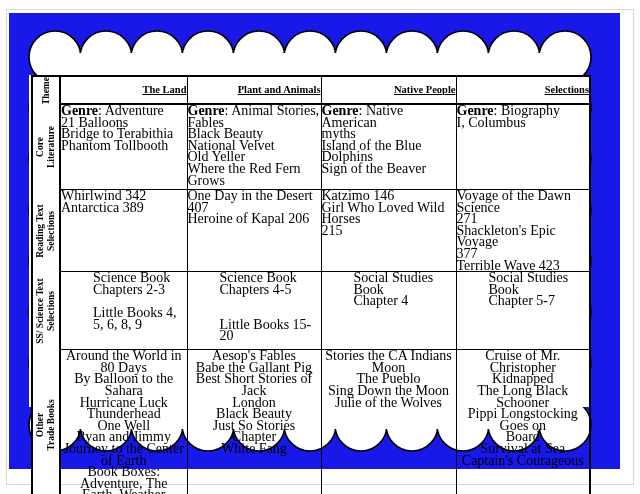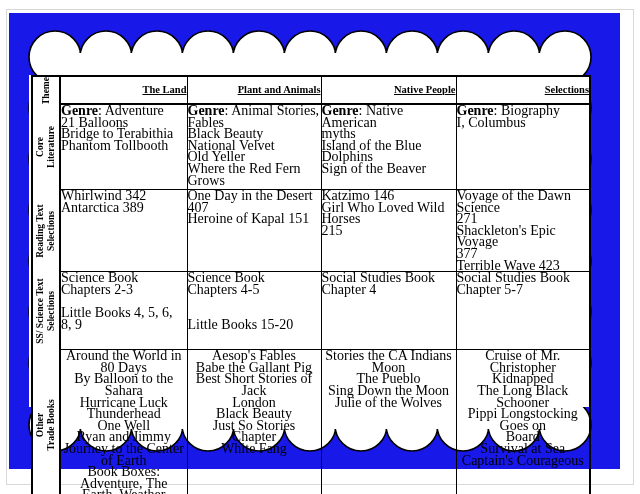--- a/index.html
+++ b/index.html
@@ -144,21 +144,21 @@
     border-bottom: 1.5px solid #000000;
   }
   .data-cell p {
     margin: 0;
   }
   .data-cell .genre-lbl { font-weight: bold; }
   .data-cell p.spacer { height: 11.6px; }
 
   .row-core td.data-cell { height: 84px; }
   .row-reading td.data-cell { height: 64px; margin-left: 9px; }
-  .row-ss td.data-cell { height: 77px; }
+  .row-ss td.data-cell { height: 77px; padding-left: 32px; }
   .row-trade td.data-cell { height: 104px; text-align: center; }
 
   .hdr-row td.rowlabel-cell { }
 </style>
 </head>
 <body>
 
 <div id="page">
 
   <div id="page-outline"></div>
@@ -278,21 +278,21 @@
           <tr class="row-reading">
             <td class="rowlabel-cell">
               <span class="rowlabel-inner">Reading Text<br>Selections</span>
             </td>
             <td class="data-cell">
                 <p>Whirlwind 342</p>
                 <p>Antarctica 389</p>
               </td>
             <td class="data-cell">
                 <p>One Day in the Desert 407</p>
-                <p>Heroine of Kapal 151</p>
+                <p>Heroine of Kapal 206</p>
               </td>
             <td class="data-cell">
                 <p>Katzimo 146</p>
                 <p>Girl Who Loved Wild Horses</p>
                 <p>215</p>
               </td>
             <td class="data-cell">
                 <p>Voyage of the Dawn Science</p>
                 <p>271</p>
                 <p>Shackleton's Epic Voyage</p>

